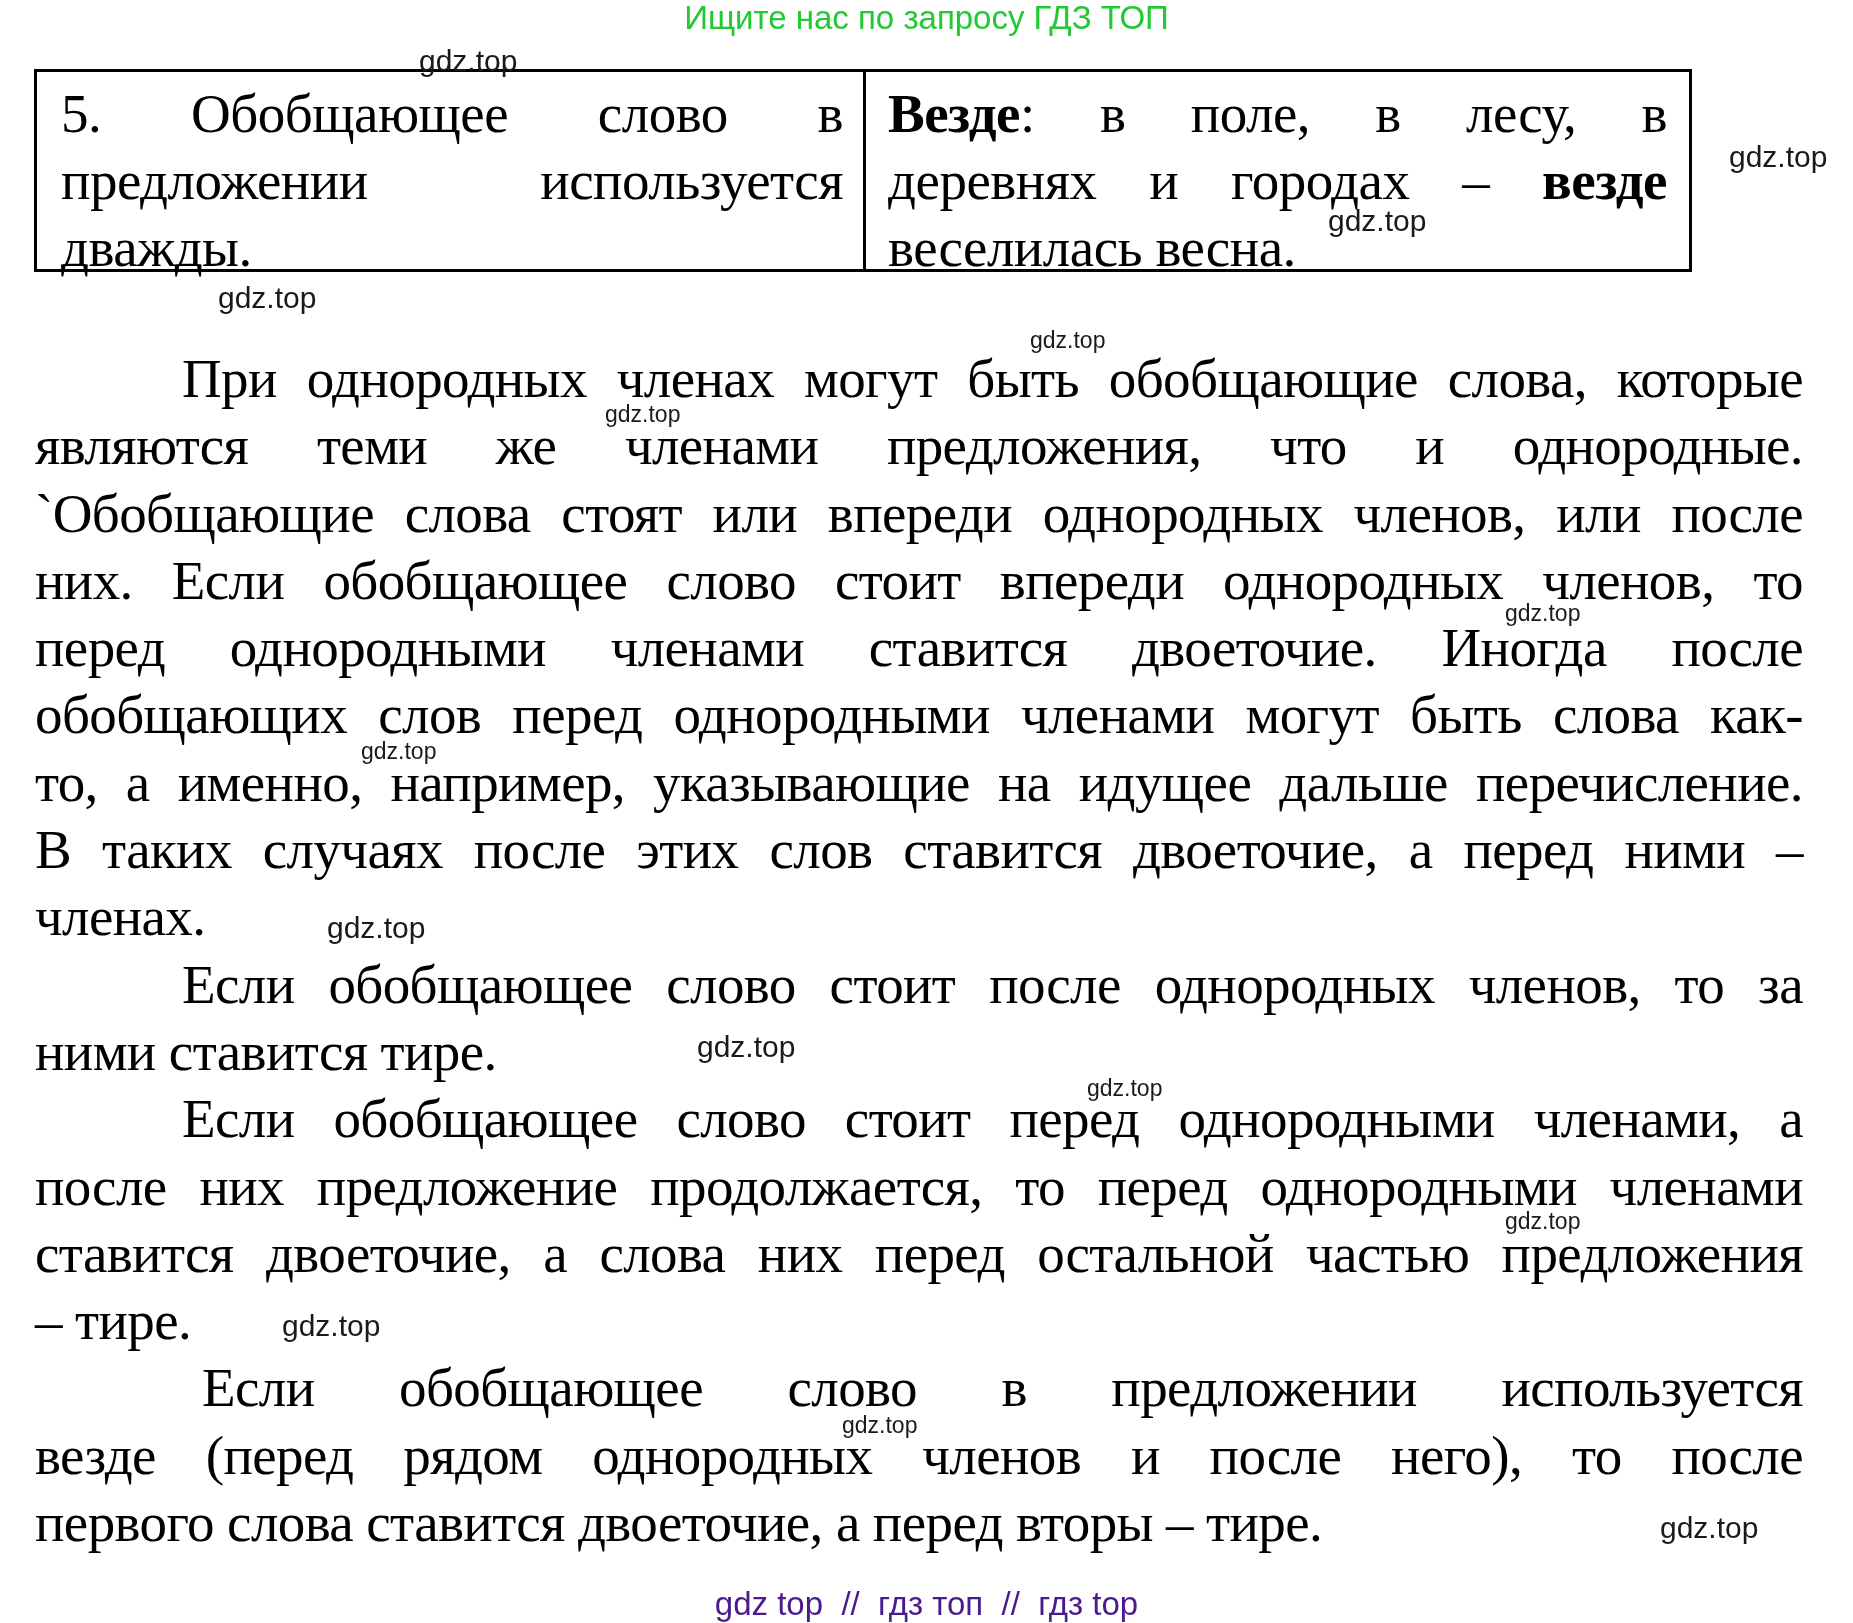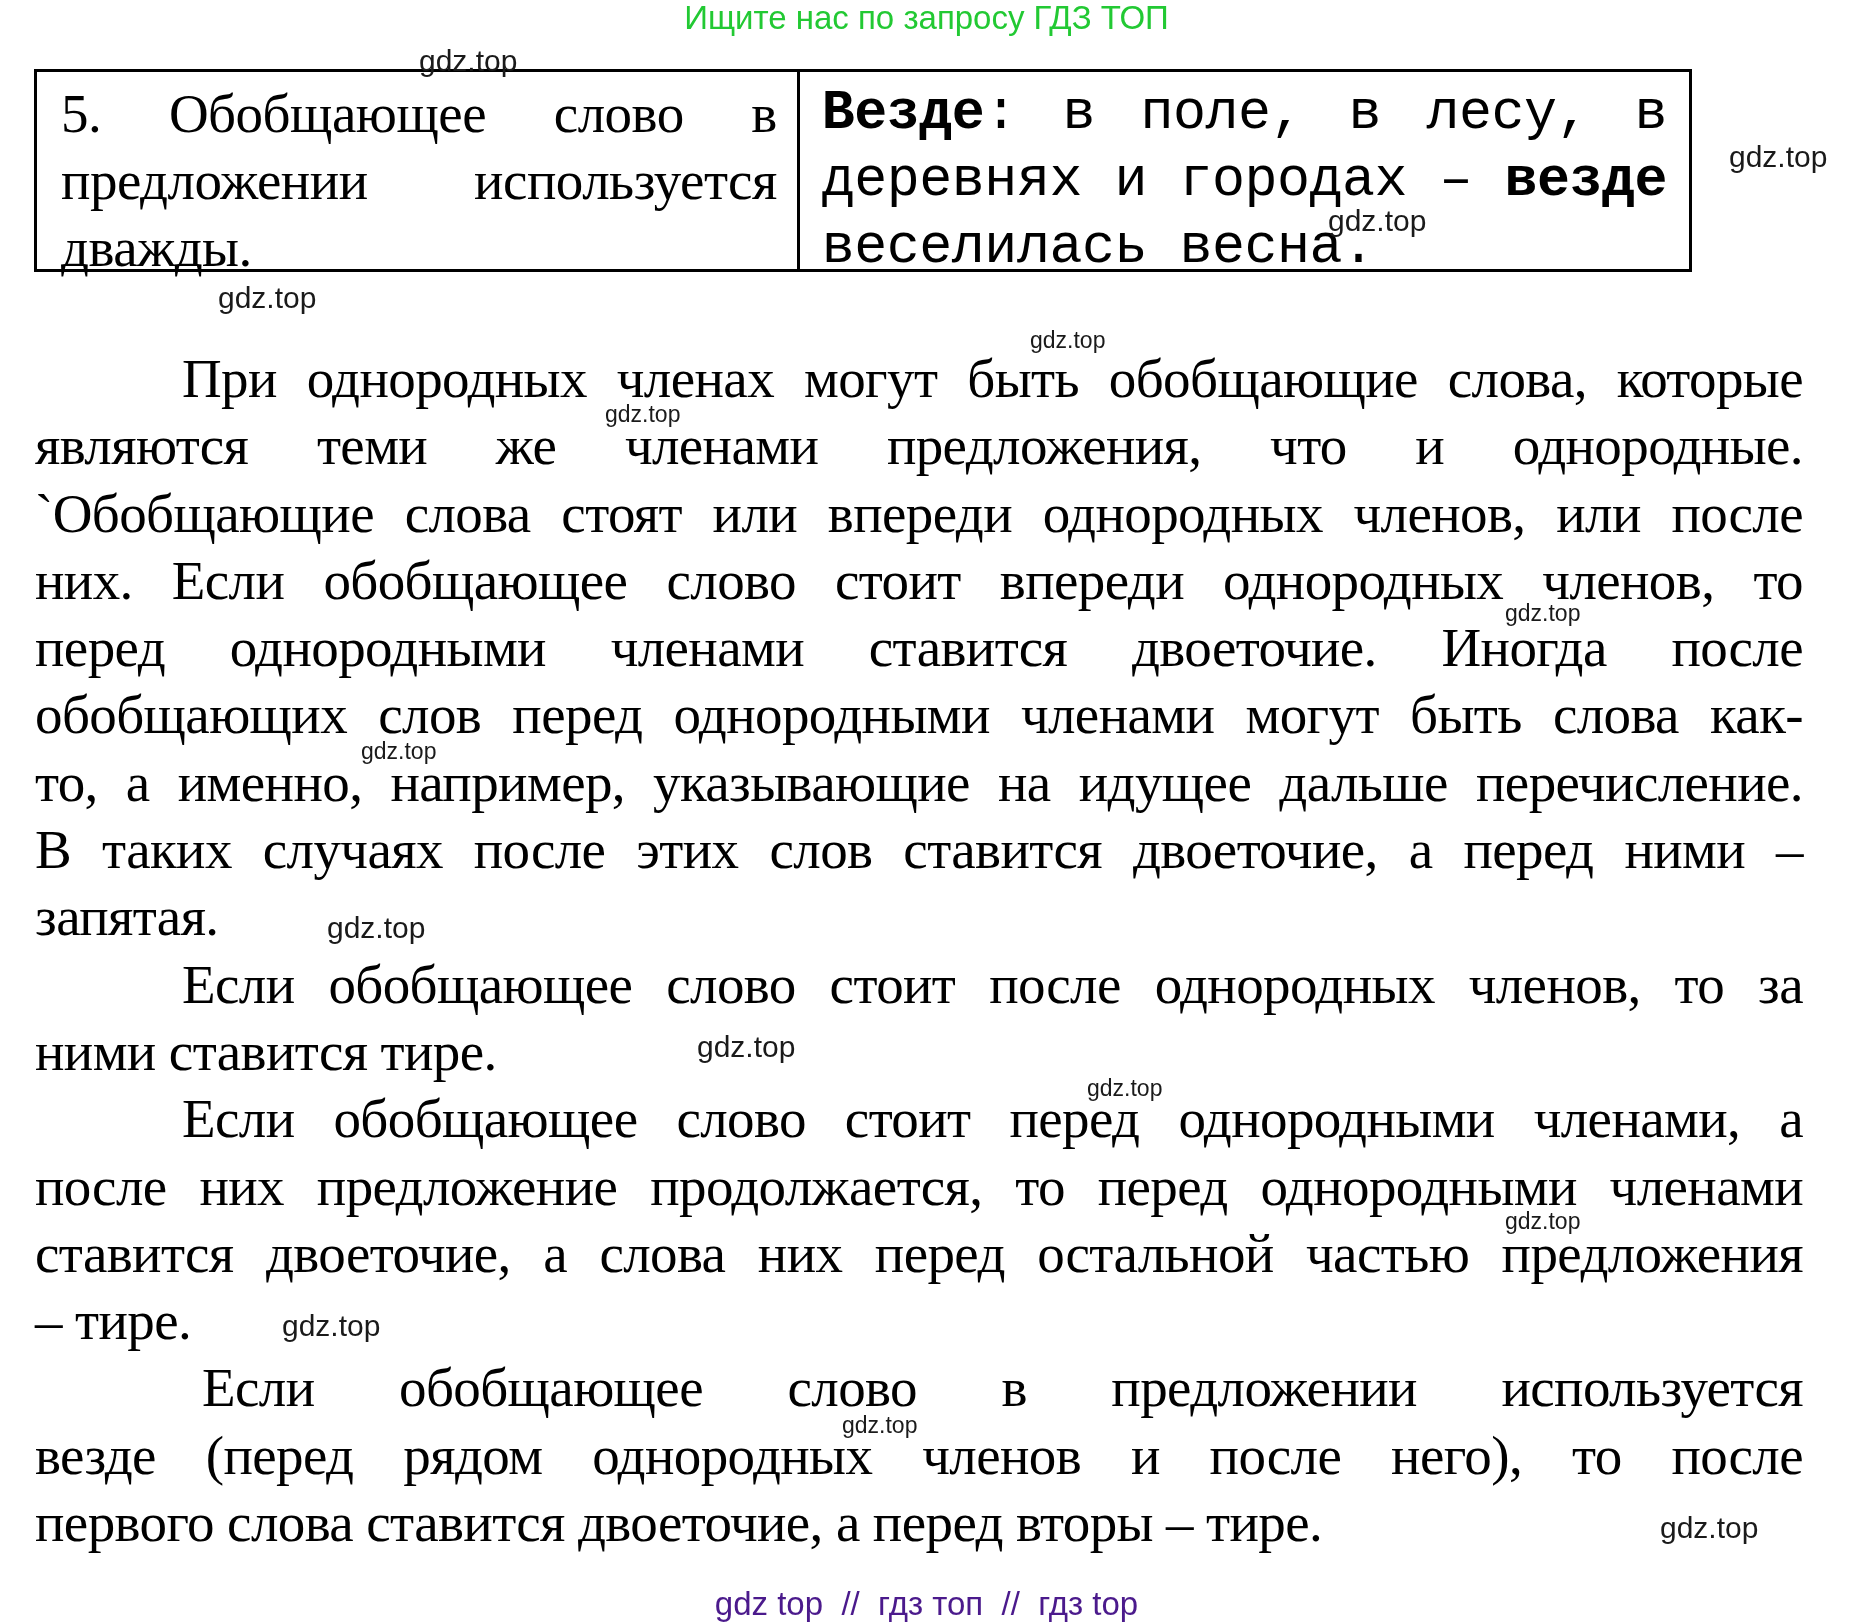--- a/index.html
+++ b/index.html
@@ -11,21 +11,21 @@
     position: absolute; left: 0; top: -2px; width: 1853px; text-align: center;
     font-size: 33px; color: #22c933; line-height: 40px; white-space: nowrap;
   }
 
   #example-table {
     position: absolute; left: 34px; top: 69px; width: 1658px; height: 203px;
     border: 3px solid #000; box-sizing: border-box; display: flex;
   }
   .cell { box-sizing: border-box; height: 100%; }
   #cell-left { width: 829px; border-right: 3px solid #000; padding: 8px 20px 8px 24px; }
-  #cell-right { flex: 1; padding: 8px 22px 3px 22px; font-family: Liberation Mono, monospace; }
+  #cell-right { flex: 1; padding: 8px 22px 3px 22px; }
   .cell-text {
     font-size: 55px; line-height: 67px; text-align: justify; text-align-last: auto;
     letter-spacing: -0.5px;
   }
   .cell-line { display: block; text-align: justify; text-align-last: justify; height: 67px; white-space: nowrap; }
   .cell-line.last { text-align-last: left; }
   .bold { font-weight: bold; }
 
   #body-text {
     position: absolute; left: 35px; top: 345px; width: 1768px;
@@ -72,21 +72,21 @@
 
 <div id="body-text" class="serif">
   <span class="line indent">При однородных членах могут быть обобщающие слова, которые</span>
   <span class="line">являются теми же членами предложения, что и однородные.</span>
   <span class="line">`Обобщающие слова стоят или впереди однородных членов, или после</span>
   <span class="line">них. Если обобщающее слово стоит впереди однородных членов, то</span>
   <span class="line">перед однородными членами ставится двоеточие. Иногда после</span>
   <span class="line">обобщающих слов перед однородными членами могут быть слова как-</span>
   <span class="line">то, а именно, например, указывающие на идущее дальше перечисление.</span>
   <span class="line">В таких случаях после этих слов ставится двоеточие, а перед ними –</span>
-  <span class="line end">запятая.</span>
+  <span class="line end">членах.</span>
   <span class="line indent">Если обобщающее слово стоит после однородных членов, то за</span>
   <span class="line end">ними ставится тире.</span>
   <span class="line indent">Если обобщающее слово стоит перед однородными членами, а</span>
   <span class="line">после них предложение продолжается, то перед однородными членами</span>
   <span class="line">ставится двоеточие, а слова них перед остальной частью предложения</span>
   <span class="line end">– тире.</span>
   <span class="line indent2">Если обобщающее слово в предложении используется</span>
   <span class="line">везде (перед рядом однородных членов и после него), то после</span>
   <span class="line end">первого слова ставится двоеточие, а перед вторы – тире.</span>
 </div>

